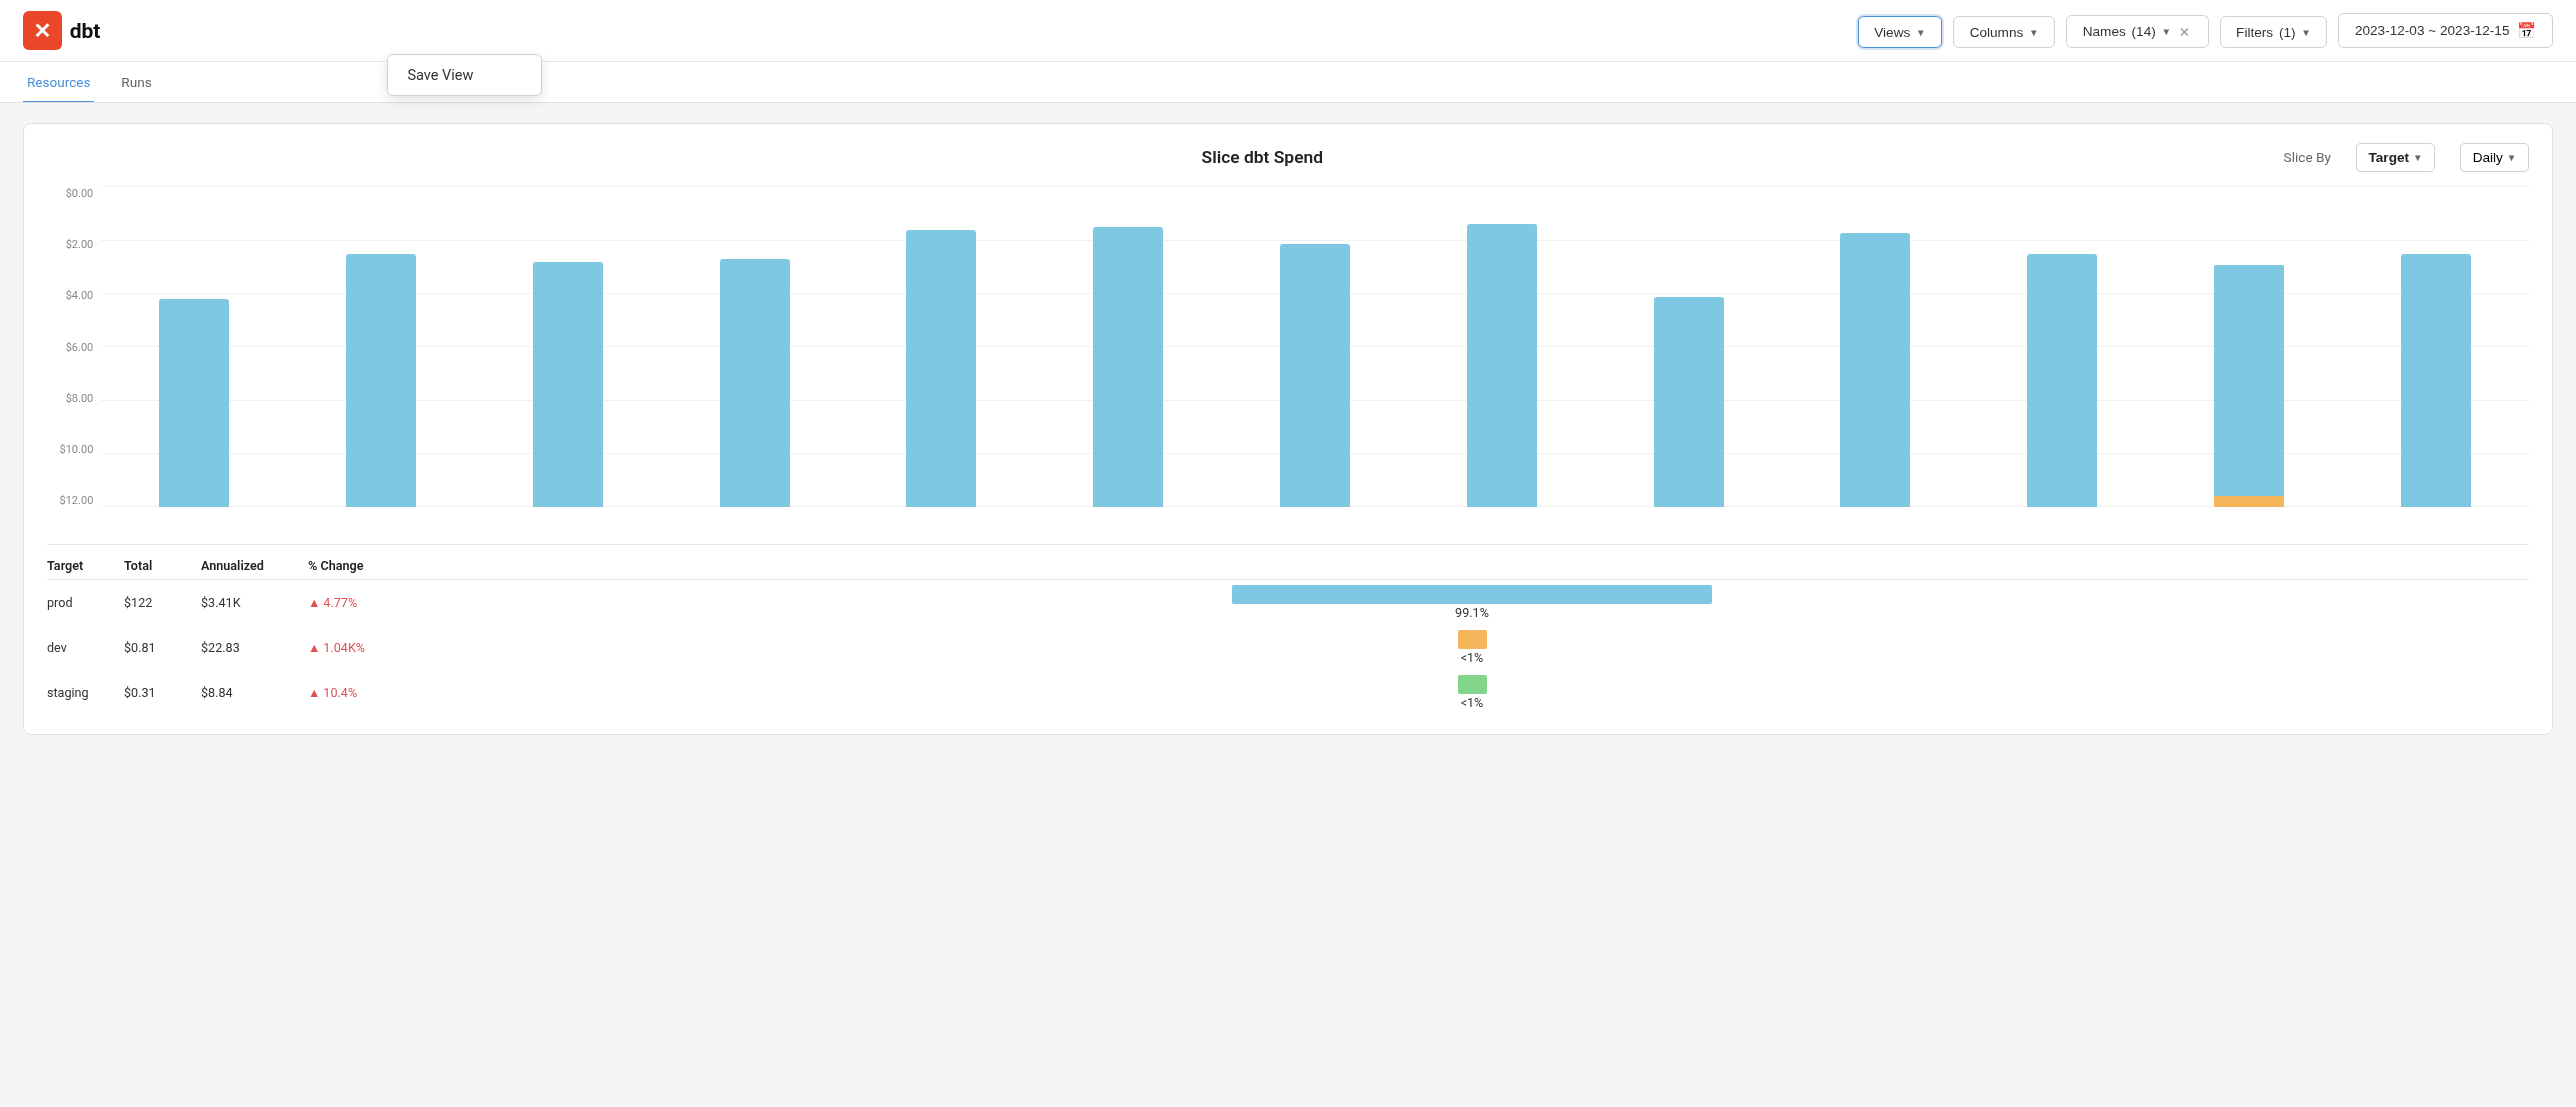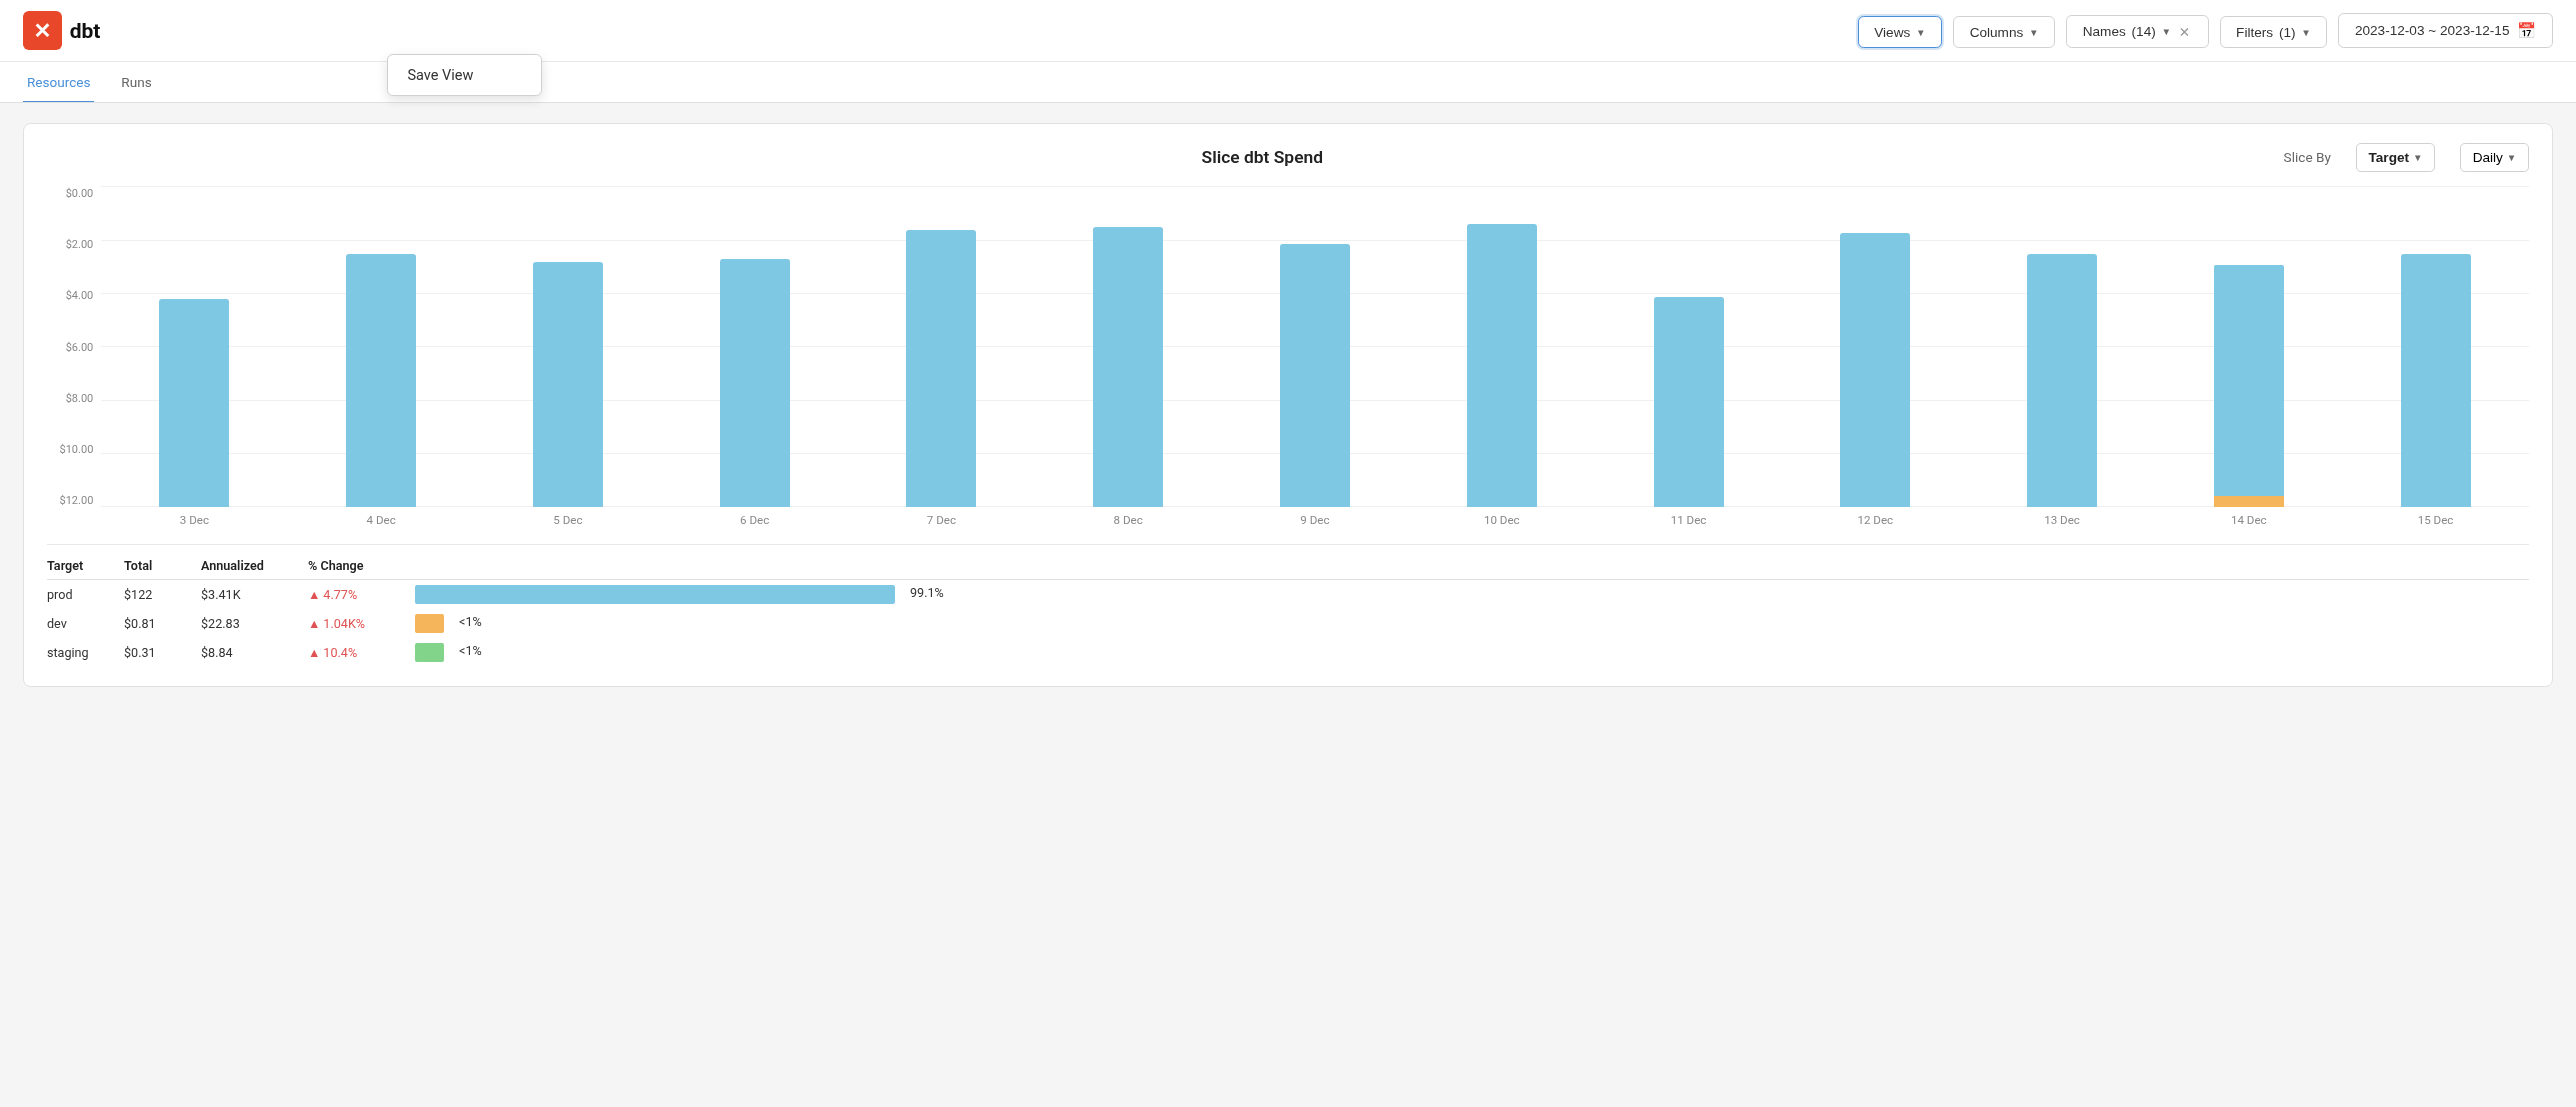--- a/index.html
+++ b/index.html
@@ -290,21 +290,23 @@
       align-items: center;
     }
     .change-up {
       color: #e05252;
       display: flex;
       align-items: center;
       gap: 2.9px;
     }
     .pct-bar-container {
       display: flex;
-      gap: 15px;
+      align-items: center;
+      gap: 1px;
+      flex-direction: column;
     }
     .pct-bar {
       height: 19.4px;
       border-radius: 1.9px;
     }
     .pct-bar-blue { background: #7ec8e3; }
     .pct-bar-orange { background: #f5b55a; }
     .pct-bar-green { background: #82d48a; }
     .pct-text {
       font-size: 12.6px;
@@ -475,35 +477,20 @@
               <div class="bar-segment-orange" style="height: 10.7px; width: 100%;"></div>
             </div>
           </div>
           <div class="bar-group">
             <div class="bar-stack">
               <div class="bar-segment-blue" style="height: 253px; width: 100%; border-radius: 2.9px 2.9px 0px 0px;"></div>
             </div>
           </div>
         </div>
 
-      <div class="x-labels" id="x-labels">
-      <div class="x-label">3 Dec</div>
-          <div class="x-label">4 Dec</div>
-          <div class="x-label">5 Dec</div>
-          <div class="x-label">6 Dec</div>
-          <div class="x-label">7 Dec</div>
-          <div class="x-label">8 Dec</div>
-          <div class="x-label">9 Dec</div>
-          <div class="x-label">10 Dec</div>
-          <div class="x-label">11 Dec</div>
-          <div class="x-label">12 Dec</div>
-          <div class="x-label">13 Dec</div>
-          <div class="x-label">14 Dec</div>
-          <div class="x-label">15 Dec</div>
-        </div>
     </div>
 
     <div class="legend-table">
       <div class="legend-header">
         <span>Target</span>
         <span>Total</span>
         <span>Annualized</span>
         <span>% Change</span>
       </div>
       <div id="legend-rows">

